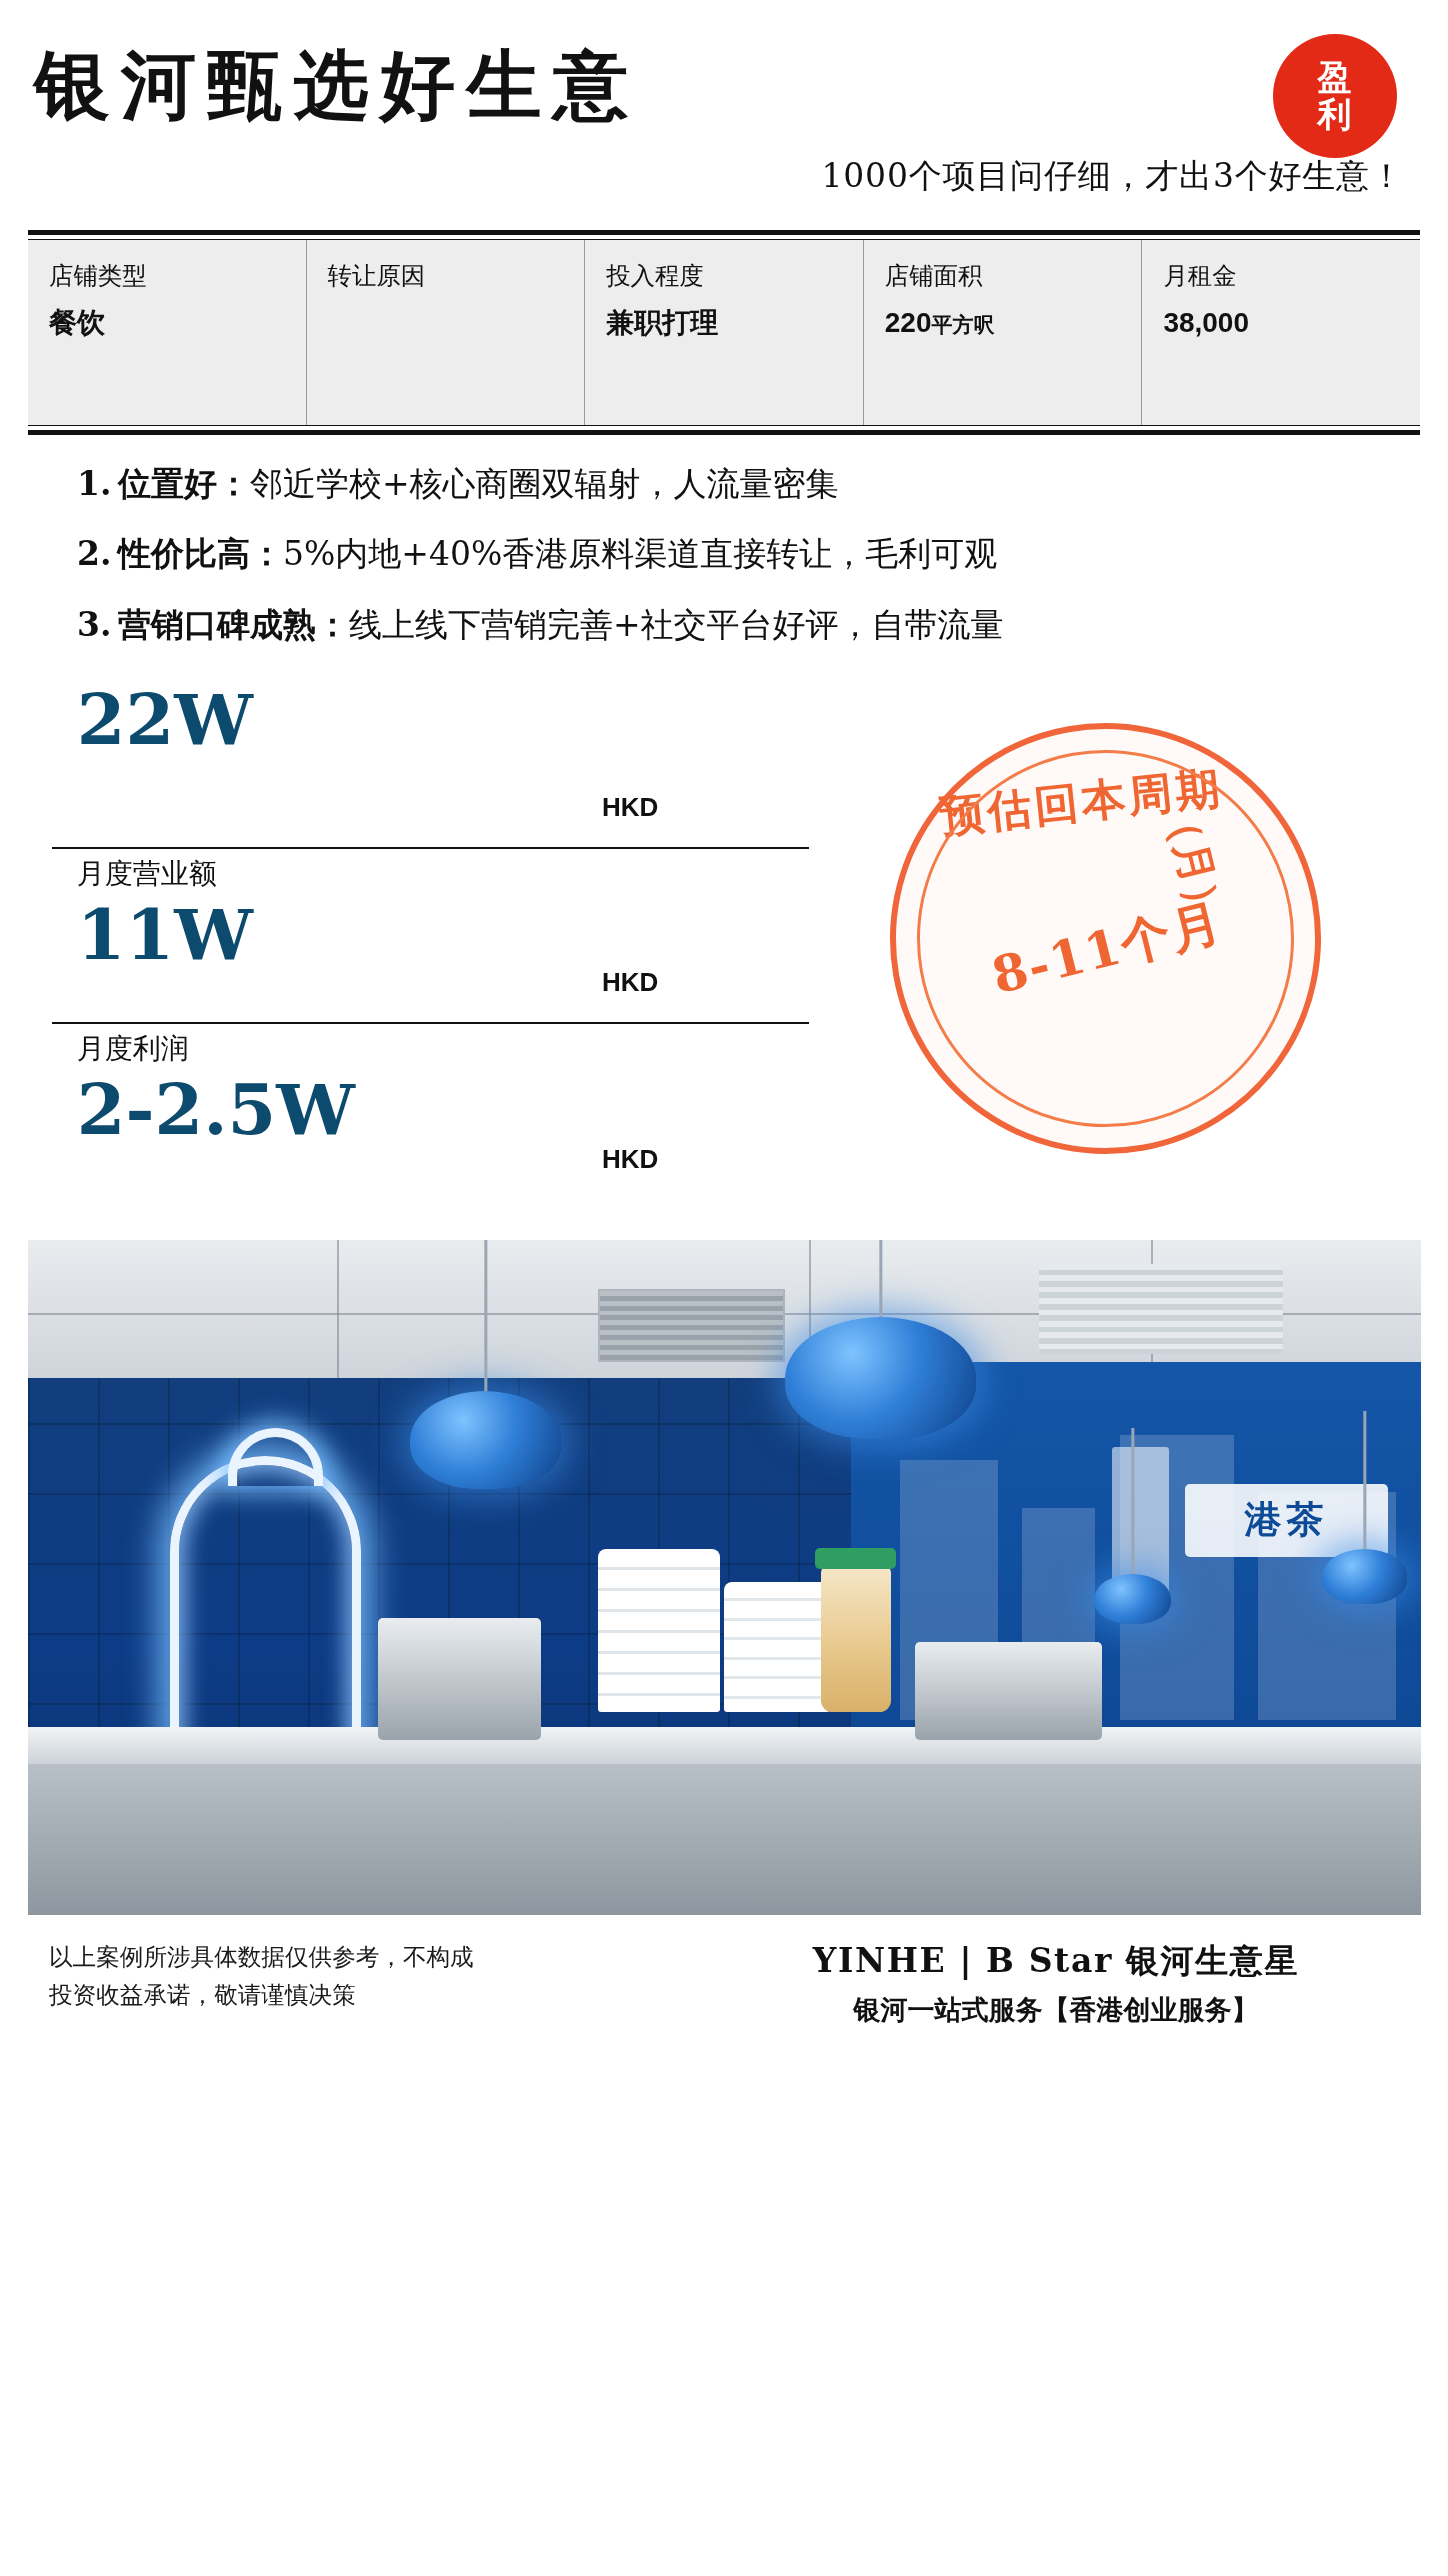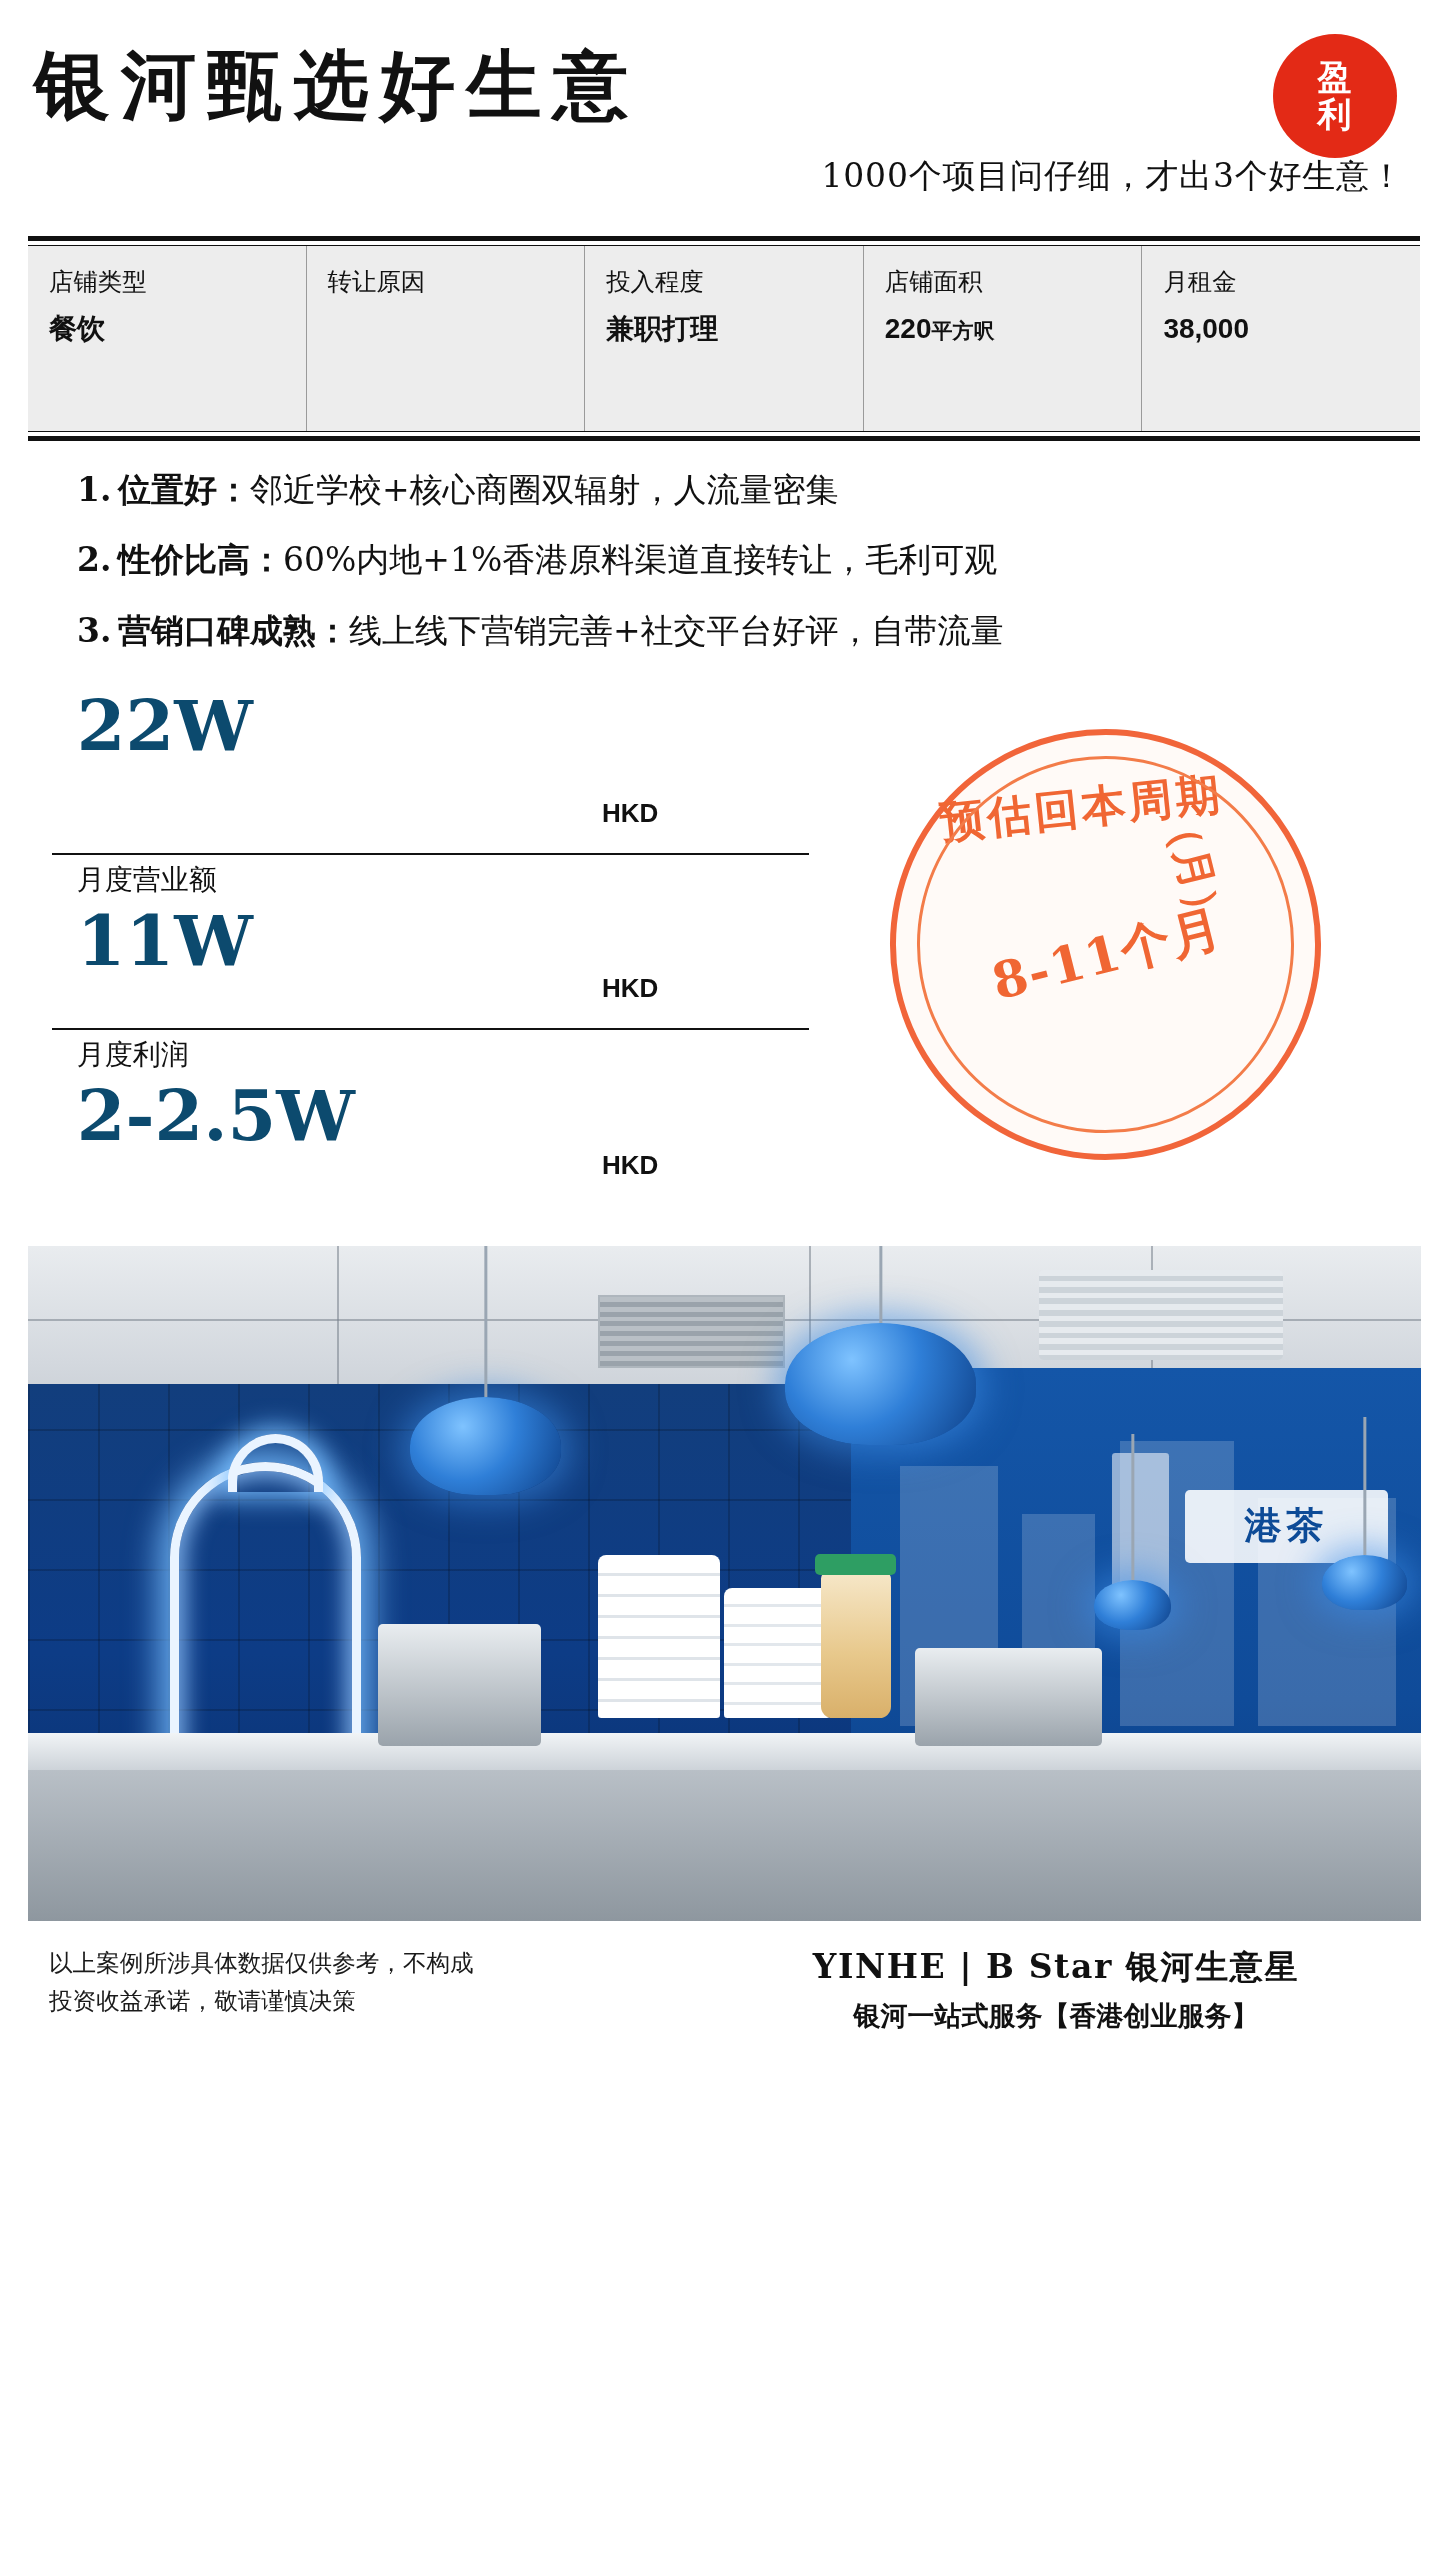--- a/index.html
+++ b/index.html
@@ -60,21 +60,21 @@
     padding-right: 16.3px;
     margin-top: 29px;
     font-family: "DejaVu Serif", serif;
     font-size: 33px;
     color: #111;
     letter-spacing: 0.8px;
   }
 
   
   .table-wrap {
-    margin-top: 24px;
+    margin-top: 18px;
     border-top: 5.7px solid #111;
     border-bottom: 5.7px solid #111;
     padding: 4.1px 0;
   }
   .info-table {
     display: flex;
     background: #ededed;
     border-top: 1.6px solid #111;
     border-bottom: 1.6px solid #111;
     min-height: 187px;
@@ -443,21 +443,21 @@
 
   <div class="highlights">
     <div class="hl-item">
       <span class="hl-num">1.</span>
       <span class="hl-key">位置好：</span>
       <span class="hl-text">邻近学校+核心商圈双辐射，人流量密集</span>
     </div>
     <div class="hl-item">
       <span class="hl-num">2.</span>
       <span class="hl-key">性价比高：</span>
-      <span class="hl-text">60%内地+1%香港原料渠道直接转让，毛利可观</span>
+      <span class="hl-text">5%内地+40%香港原料渠道直接转让，毛利可观</span>
     </div>
     <div class="hl-item">
       <span class="hl-num">3.</span>
       <span class="hl-key">营销口碑成熟：</span>
       <span class="hl-text">线上线下营销完善+社交平台好评，自带流量</span>
     </div>
   </div>
 
   <div class="finance-area">
     <div class="finance-col">

